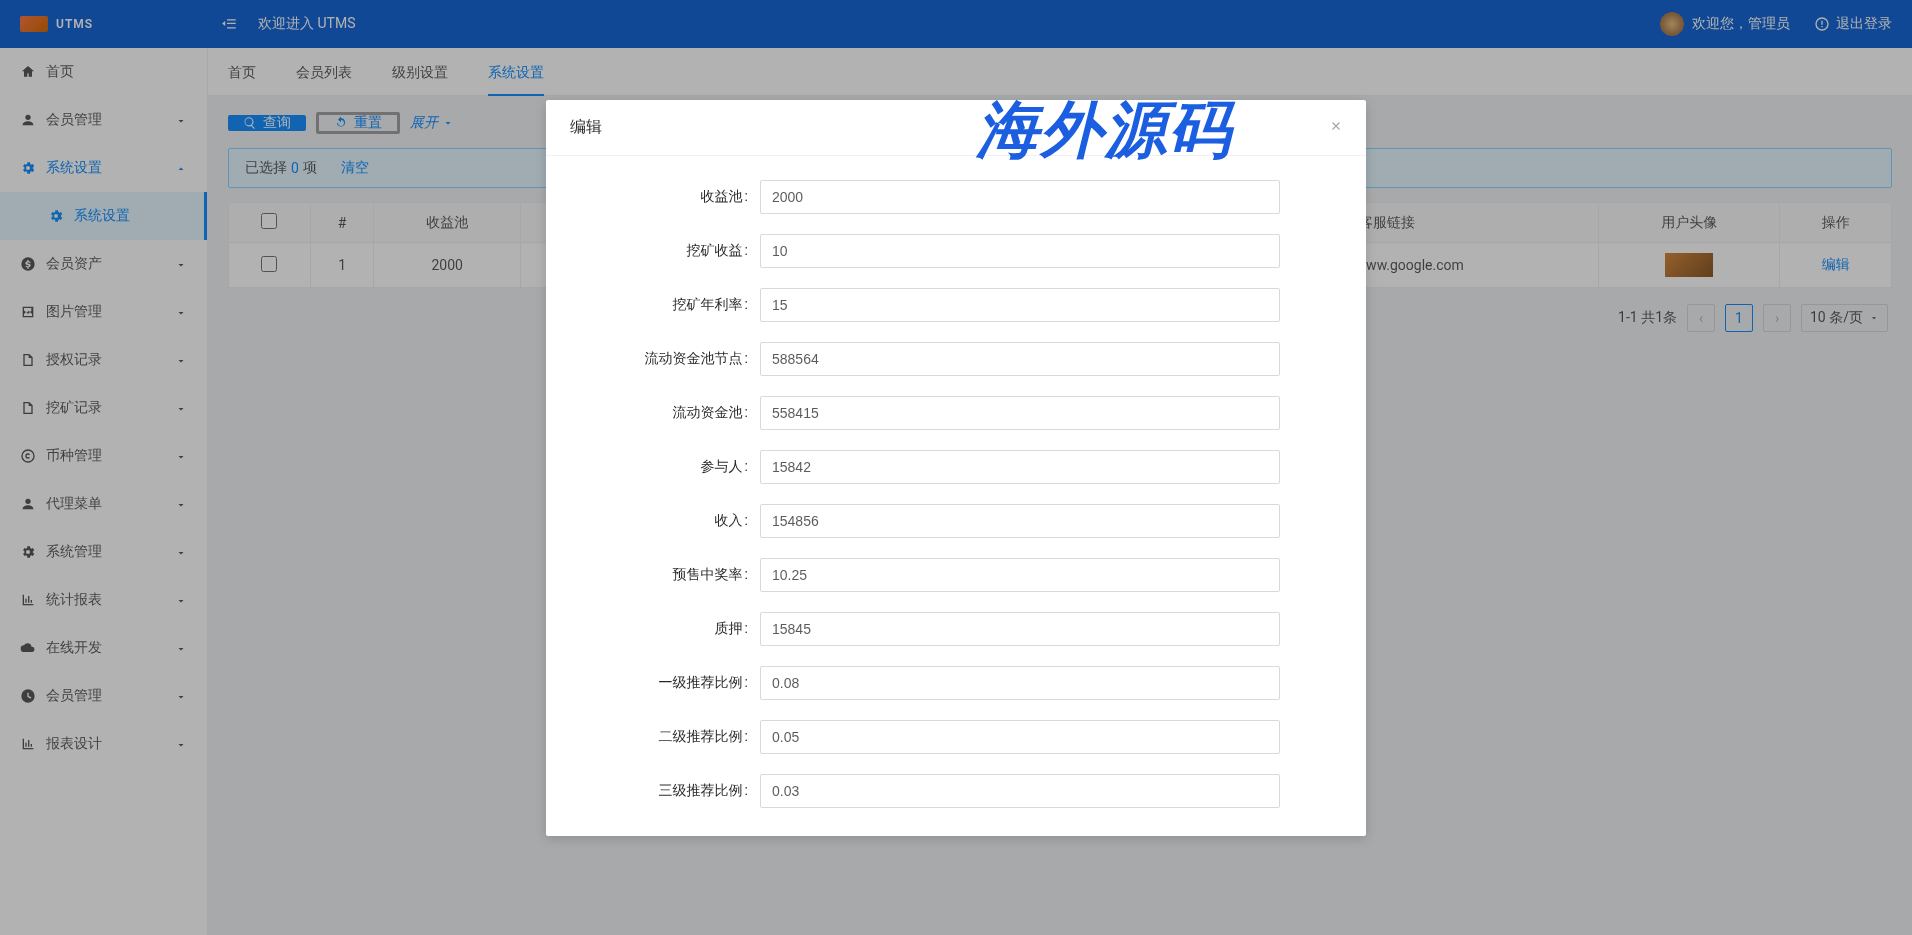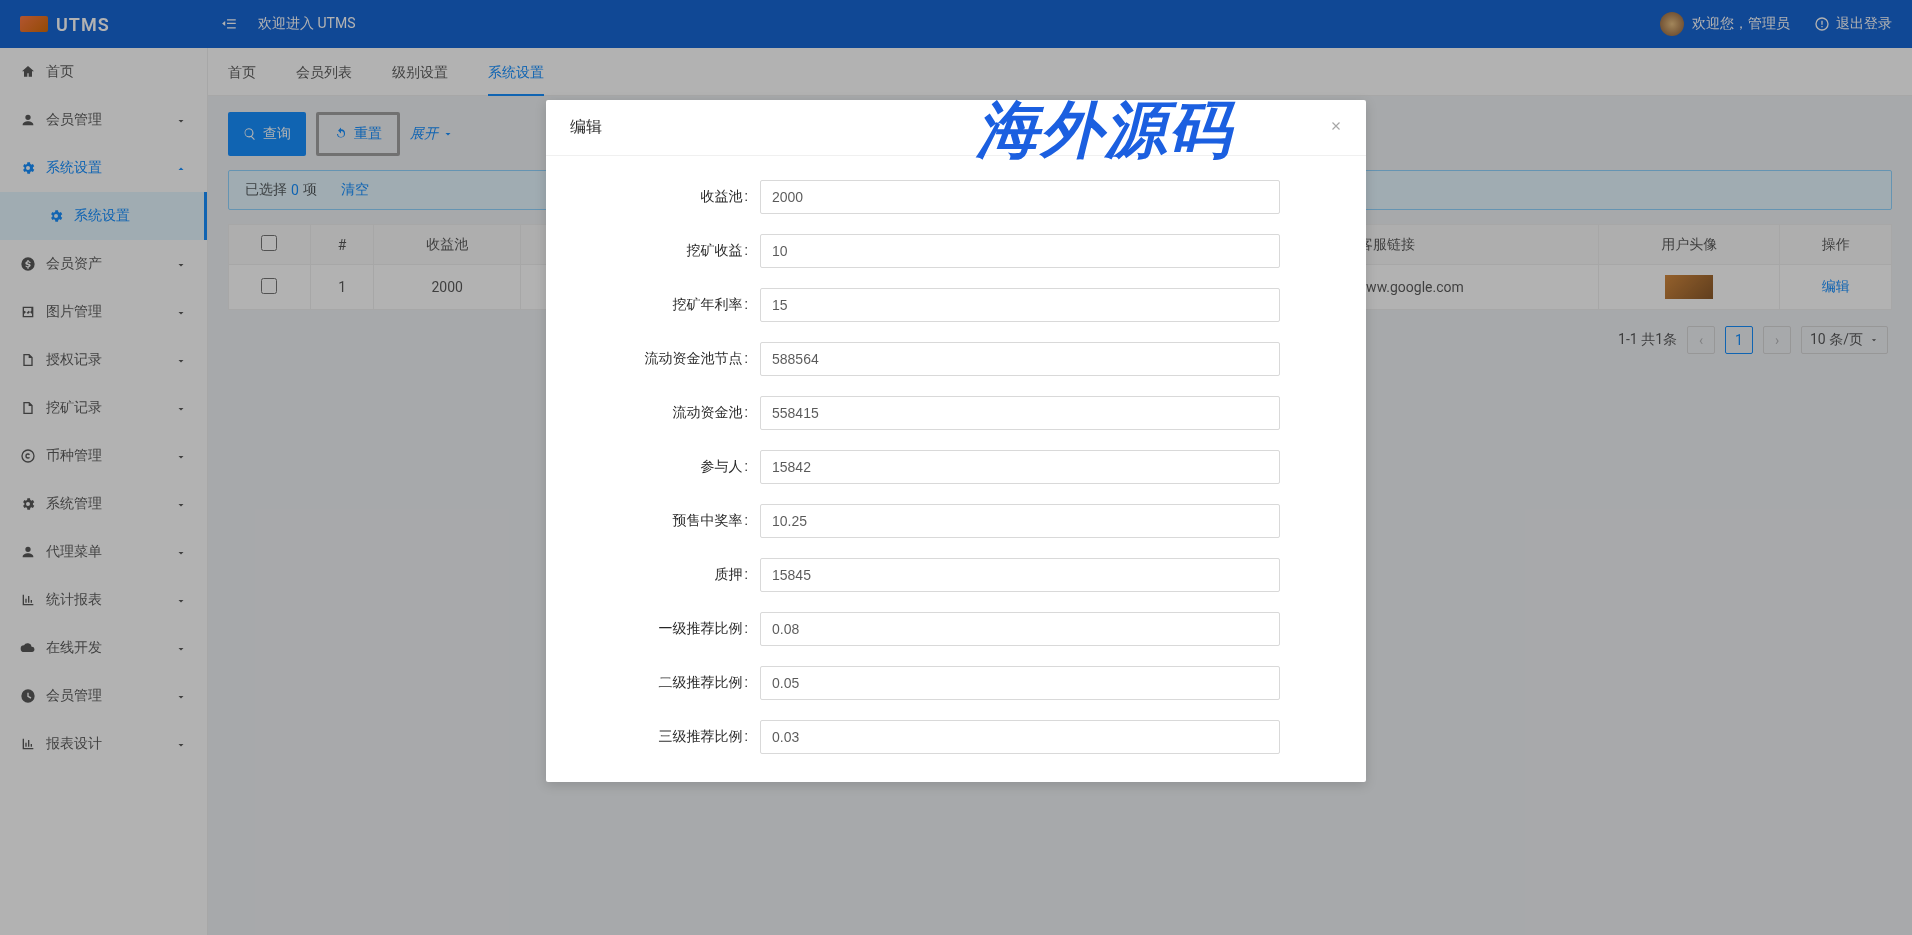--- a/index.html
+++ b/index.html
@@ -2,21 +2,21 @@
 <html><head>
 <meta charset="utf-8">
 <style>
 * { box-sizing: border-box; margin: 0; padding: 0; }
 body { font-family: -apple-system, BlinkMacSystemFont, "Segoe UI", Roboto, "PingFang SC", "Microsoft YaHei", sans-serif; font-size: 14px; color: rgba(0,0,0,0.65); background: #f0f2f5; width: 1912px; height: 935px; overflow: hidden; position: relative; }
 
 
 .header { position: absolute; top: 0; left: 0; right: 0; height: 48px; background: #1867d6; color: #fff; display: flex; align-items: center; padding: 0 20px; z-index: 100; }
 .logo-box { display: flex; align-items: center; gap: 8px; width: 200px; }
 .logo-img { width: 28px; height: 16px; background: linear-gradient(135deg, #ff7a45, #d46b08); border-radius: 2px; }
-.logo-text { font-size: 18px; font-weight: 600; letter-spacing: 1px; }
+.logo-text { font-size: 12px; font-weight: 600; letter-spacing: 1px; }
 .menu-toggle { width: 18px; height: 18px; display: inline-flex; align-items: center; justify-content: center; cursor: pointer; margin-right: 20px; }
 .menu-toggle svg { width: 18px; height: 18px; fill: currentColor; }
 .welcome-text { font-size: 14px; }
 .header-spacer { flex: 1; }
 .avatar { width: 24px; height: 24px; border-radius: 50%; background: radial-gradient(circle, #e8c082, #8a5a36); margin-right: 8px; }
 .header-user { display: flex; align-items: center; cursor: pointer; margin-right: 24px; }
 .logout { display: flex; align-items: center; gap: 6px; cursor: pointer; }
 .logout-icon { width: 16px; height: 16px; }
 
 
@@ -33,21 +33,21 @@
 .submenu-item .icon svg { width: 16px; height: 16px; fill: currentColor; }
 
 
 .content { position: absolute; top: 48px; left: 208px; right: 0; bottom: 0; padding: 0; }
 .tabs { height: 48px; background: #fff; border-bottom: 1px solid #f0f0f0; display: flex; align-items: center; padding: 0 20px; gap: 40px; }
 .tab { height: 48px; line-height: 48px; cursor: pointer; color: rgba(0,0,0,0.65); }
 .tab.active { color: #1890ff; border-bottom: 2px solid #1890ff; }
 
 .page { padding: 16px 20px; }
 .toolbar { display: flex; align-items: center; gap: 10px; margin-bottom: 14px; }
-.btn { display: inline-flex; align-items: center; gap: 6px; height: 44px; padding: 8px 15px; border-radius: 2px; cursor: pointer; font-size: 14px; border: none; }
+.btn { display: inline-flex; align-items: center; gap: 6px; height: 16px; padding: 8px 15px; border-radius: 2px; cursor: pointer; font-size: 14px; border: none; }
 .btn-primary { background: #1890ff; color: #fff; }
 .btn-ghost { background: transparent; border: 3px solid #a3a3a3; color: #1890ff; }
 .btn .icon { width: 14px; height: 14px; }
 .btn .icon svg { width: 14px; height: 14px; fill: currentColor; }
 .expand-link { color: #1890ff; cursor: pointer; display: inline-flex; align-items: center; gap: 4px; font-style: italic; }
 .expand-link svg { width: 12px; height: 12px; fill: currentColor; }
 
 .alert { background: #e6f7ff; border: 1px solid #91d5ff; border-radius: 2px; height: 40px; display: flex; align-items: center; padding: 0 16px; margin-bottom: 14px; }
 .alert .sel-count { color: #1890ff; margin: 0 4px; }
 .alert .clear { color: #1890ff; margin-left: 24px; cursor: pointer; }
@@ -196,35 +196,35 @@
         </svg>
       </span>
       <span class="label">币种管理</span>
       <span class="arrow"><svg viewBox="0 0 24 24" width="12" height="12" fill="currentColor">
           <path d="M7 10l5 5 5-5z"></path>
         </svg></span>
     </div>
     <div class="menu-item">
       <span class="icon">
         <svg viewBox="0 0 24 24">
+          <path d="M12 12a4 4 0 100-8 4 4 0 000 8zm0 2c-4 0-8 2-8 5v1h16v-1c0-3-4-5-8-5z"></path>
+        </svg>
+      </span>
+      <span class="label">代理菜单</span>
+      <span class="arrow"><svg viewBox="0 0 24 24" width="12" height="12" fill="currentColor">
+          <path d="M7 10l5 5 5-5z"></path>
+        </svg></span>
+    </div>
+    <div class="menu-item">
+      <span class="icon">
+        <svg viewBox="0 0 24 24">
           <path d="M19.4 13a7 7 0 000-2l2-1.5-2-3.5-2.3 1a7 7 0 00-1.7-1l-.4-2.5h-4l-.4 2.5a7 7 0 00-1.7 1l-2.3-1-2 3.5L6.6 11a7 7 0 000 2l-2 1.5 2 3.5 2.3-1a7 7 0 001.7 1l.4 2.5h4l.4-2.5a7 7 0 001.7-1l2.3 1 2-3.5-2-1.5zM12 15a3 3 0 110-6 3 3 0 010 6z"></path>
         </svg>
       </span>
       <span class="label">系统管理</span>
-      <span class="arrow"><svg viewBox="0 0 24 24" width="12" height="12" fill="currentColor">
-          <path d="M7 10l5 5 5-5z"></path>
-        </svg></span>
-    </div>
-    <div class="menu-item">
-      <span class="icon">
-        <svg viewBox="0 0 24 24">
-          <path d="M12 12a4 4 0 100-8 4 4 0 000 8zm0 2c-4 0-8 2-8 5v1h16v-1c0-3-4-5-8-5z"></path>
-        </svg>
-      </span>
-      <span class="label">代理菜单</span>
       <span class="arrow"><svg viewBox="0 0 24 24" width="12" height="12" fill="currentColor">
           <path d="M7 10l5 5 5-5z"></path>
         </svg></span>
     </div>
     <div class="menu-item">
       <span class="icon">
         <svg viewBox="0 0 24 24">
           <path d="M4 20V4h2v14h14v2H4zm4-4v-6h2v6H8zm4 0V6h2v10h-2zm4 0v-4h2v4h-2z"></path>
         </svg>
       </span>
@@ -380,20 +380,24 @@
       </div>
       <div class="form-row">
         <label class="form-label">流动资金池</label>
         <input class="form-input" value="558415" style="">
       </div>
       <div class="form-row">
         <label class="form-label">参与人</label>
         <input class="form-input" value="15842" style="">
       </div>
       <div class="form-row">
+        <label class="form-label">收入</label>
+        <input class="form-input" value="154856" style="">
+      </div>
+      <div class="form-row">
         <label class="form-label">预售中奖率</label>
         <input class="form-input" value="10.25" style="">
       </div>
       <div class="form-row">
         <label class="form-label">质押</label>
         <input class="form-input" value="15845" style="">
       </div>
       <div class="form-row">
         <label class="form-label">一级推荐比例</label>
         <input class="form-input" value="0.08" style="">

